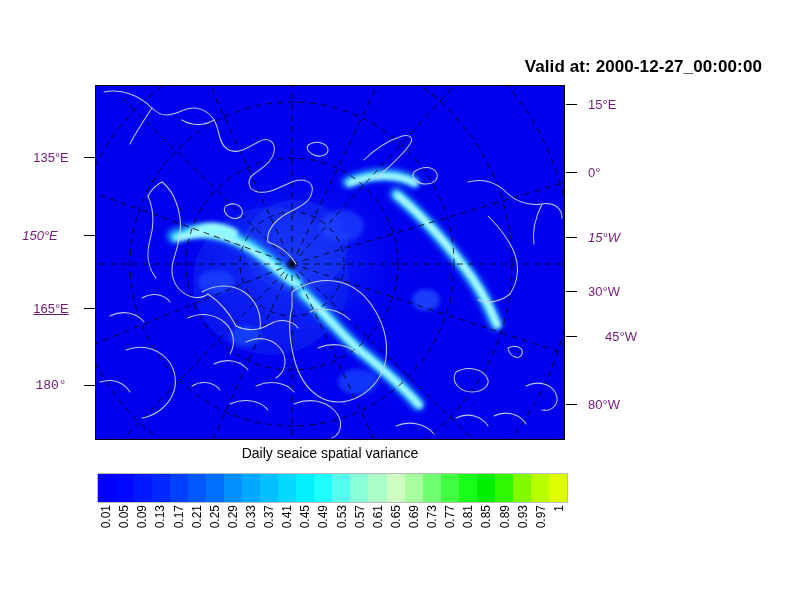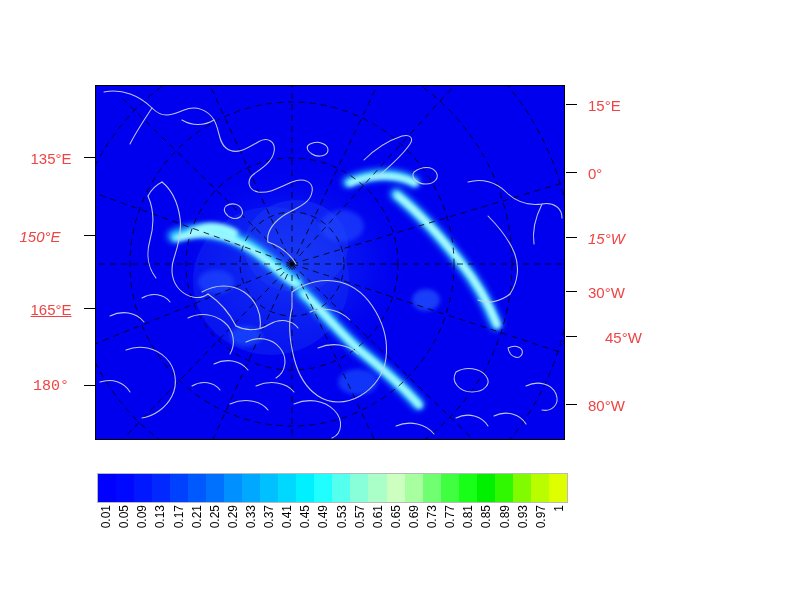--- a/index.html
+++ b/index.html
@@ -17,21 +17,21 @@
   }
 
   .plot-frame{
     position:absolute;left:95px;top:85px;width:470px;height:355px;
     border:1px solid #000;box-sizing:border-box;background:#0000ee;
     overflow:hidden;
   }
   .plot-frame svg{display:block;position:absolute;left:0;top:0;}
 
   .axis-label{
-    position:absolute;font-size:15px;color:#ef4444;white-space:nowrap;
+    position:absolute;font-size:13px;color:#701a75;white-space:nowrap;
   }
   .axis-label.left{text-align:center;}
   .tick{position:absolute;background:#000;height:1px;width:11px;}
 
   .caption{
     position:absolute;left:95px;top:445px;width:470px;text-align:center;
     font-size:14px;color:#000;
   }
 
   .cbar{
@@ -47,20 +47,21 @@
     font-size:12px;color:#000;white-space:nowrap;
     transform-origin:left top;
     transform:rotate(-90deg) translate(-100%, -50%);
   }
 </style>
 </head>
 <body>
 
 <div id="stage">
 
+  <div class="title">Valid at: 2000-12-27_00:00:00</div>
 
   <div class="plot-frame">
     <svg width="468" height="353" viewBox="0 0 468 353">
       <defs>
         <radialGradient id="iceGlow" cx="50%" cy="50%" r="50%">
           <stop offset="0%" stop-color="#2a5cff" stop-opacity="0.55"></stop>
           <stop offset="60%" stop-color="#1030f5" stop-opacity="0.28"></stop>
           <stop offset="100%" stop-color="#0000ee" stop-opacity="0"></stop>
         </radialGradient>
         <filter id="soft" x="-30%" y="-30%" width="160%" height="160%">
@@ -226,20 +227,21 @@
 
   <div class="tick" style="left:566px;top:291px;"></div>
   <div class="axis-label" style="left:588px;top:284px;">30°W</div>
 
   <div class="tick" style="left:566px;top:336px;"></div>
   <div class="axis-label" style="left:605px;top:329px;">45°W</div>
 
   <div class="tick" style="left:566px;top:404px;"></div>
   <div class="axis-label" style="left:588px;top:397px;">80°W</div>
 
+  <div class="caption">Daily seaice spatial variance</div>
 
   <div class="cbar" id="cbar">
       <i style="background: rgb(0, 0, 255);"></i>
       <i style="background: rgb(0, 8, 255);"></i>
       <i style="background: rgb(0, 24, 255);"></i>
       <i style="background: rgb(0, 40, 255);"></i>
       <i style="background: rgb(0, 64, 255);"></i>
       <i style="background: rgb(0, 88, 255);"></i>
       <i style="background: rgb(0, 112, 255);"></i>
       <i style="background: rgb(0, 144, 255);"></i>

